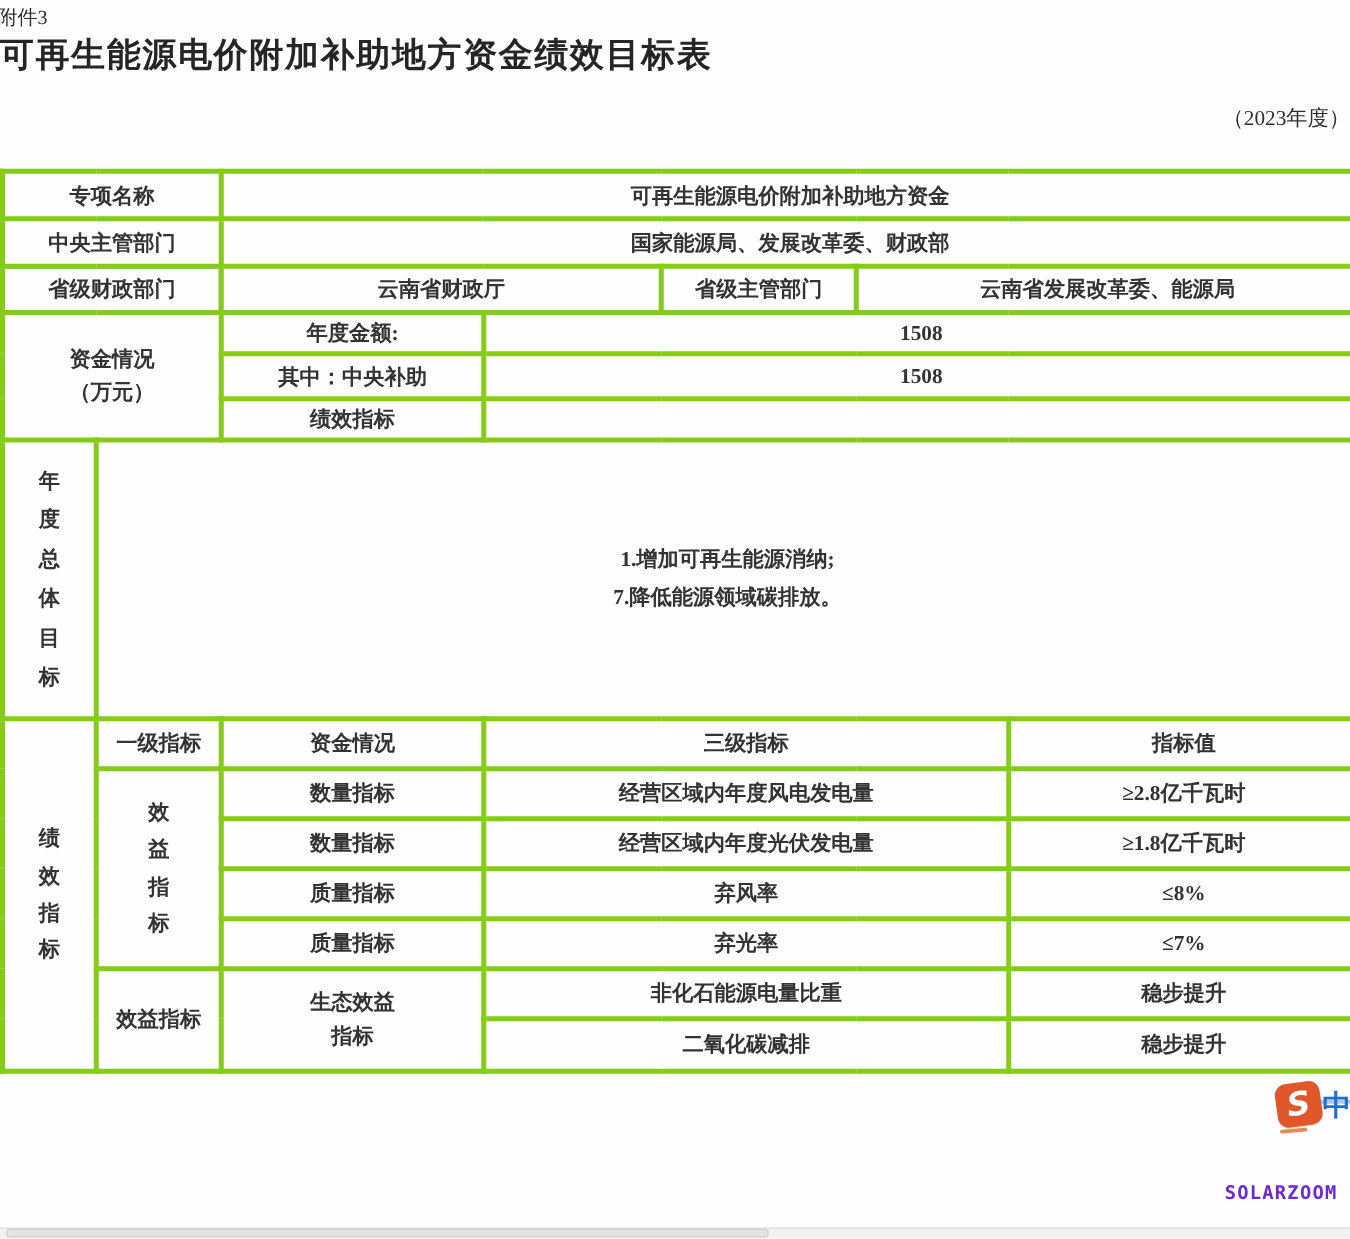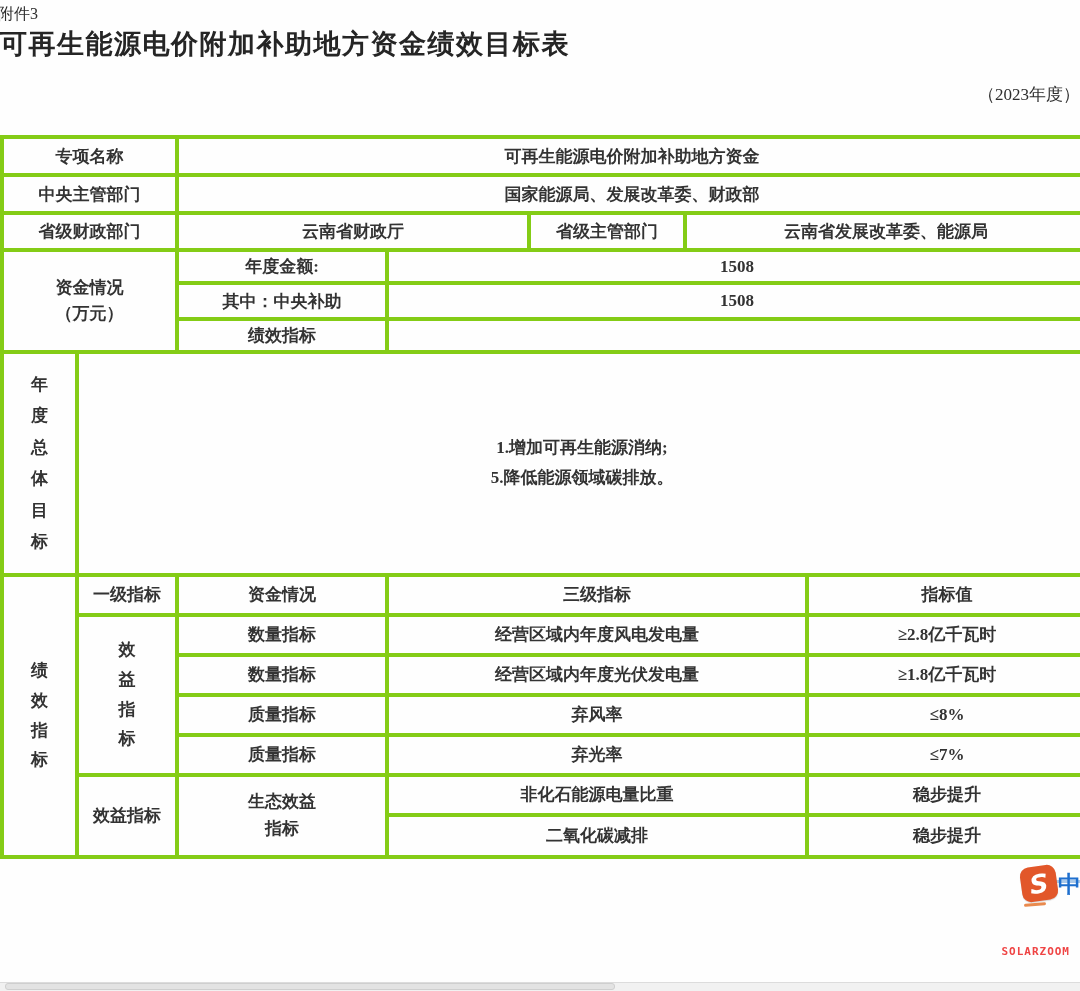--- a/index.html
+++ b/index.html
@@ -38,22 +38,22 @@
   .blue-line{position:absolute;left:1036px;top:880px;width:46px;height:3px;background:#aac9e9;}
   .logo-box{position:absolute;left:1021px;top:866px;width:36px;height:35px;background:#e2572a;
     border-radius:9px;transform:rotate(-8deg);display:flex;align-items:center;justify-content:center;
     font-family:"DejaVu Sans",sans-serif;font-weight:bold;font-style:italic;font-size:26px;color:#fff;
     box-shadow:0 1px 1px rgba(0,0,0,.15);}
   .zhong{position:absolute;left:1058px;top:869px;font-family:"DejaVu Sans",sans-serif;
     font-weight:bold;font-size:23px;color:#1e6fce;}
   .orange-dash{position:absolute;left:1024px;top:903px;width:22px;height:3px;background:#e98a4e;
     transform:rotate(-5deg);border-radius:2px;}
   .brand{position:absolute;left:930px;top:945px;width:140px;text-align:right;
-    font-family:"DejaVu Sans Mono",monospace;font-weight:bold;font-size:11px;
-    letter-spacing:1px;color:#ef4444;}
+    font-family:"DejaVu Sans Mono",monospace;font-weight:bold;font-size:15px;
+    letter-spacing:1px;color:#6d28d9;}
 
   
   .scroll-strip{position:absolute;left:0;bottom:0;width:1080px;height:8px;background:#f1f1f1;
     border-top:1px solid #dcdcdc;}
   .scroll-thumb{position:absolute;left:5px;bottom:1px;width:608px;height:5px;background:#e3e3e3;
     border:1px solid #cfcfcf;border-radius:3px;}
 </style>
 </head>
 <body>
 
@@ -106,21 +106,21 @@
       <td class="ar">绩效指标</td>
       <td colspan="4"></td>
     </tr>
 
     <tr style="height:210px">
       <td class="vcell">
         <div class="vt goal">年度总体目标</div>
       </td>
       <td colspan="6" class="goalbody">
         <div>1.增加可再生能源消纳;</div>
-        <div>5.降低能源领域碳排放。</div>
+        <div>7.降低能源领域碳排放。</div>
       </td>
     </tr>
 
     <tr style="height:40px">
       <td rowspan="7" class="vcell">
         <div class="vt">绩效指标</div>
       </td>
       <td>一级指标</td>
       <td>资金情况</td>
       <td colspan="3">三级指标</td>

